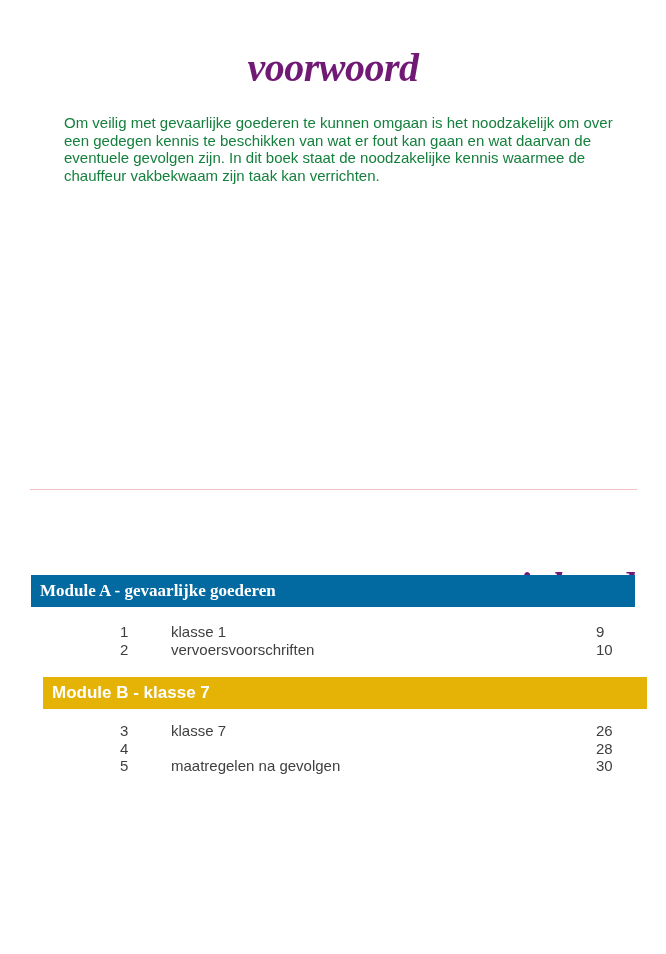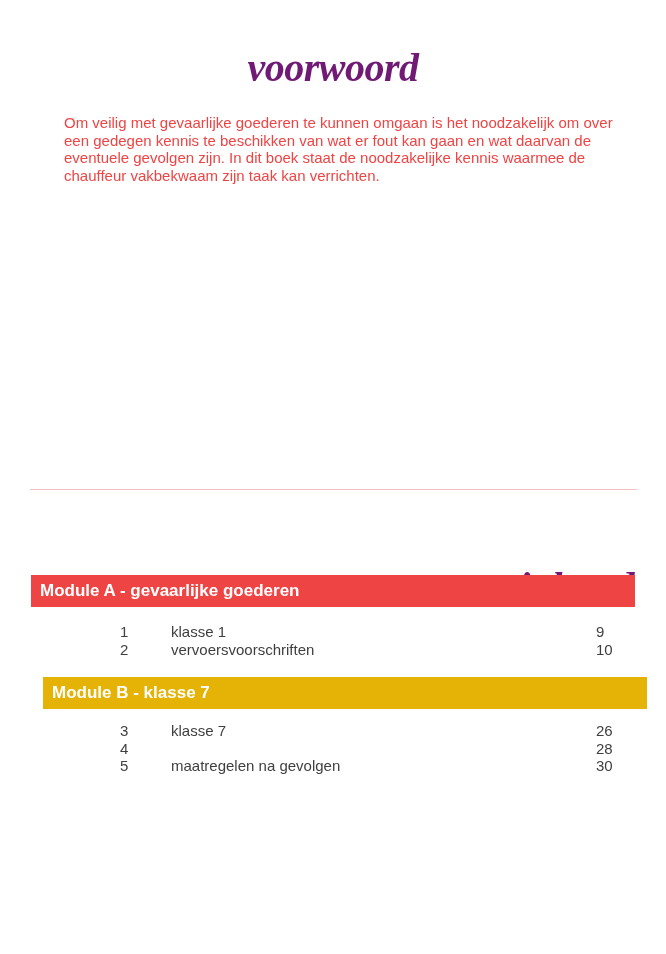--- a/index.html
+++ b/index.html
@@ -40,21 +40,21 @@
   }
 
   
   .intro {
     position: absolute;
     left: 64px;
     top: 99px;
     width: 575px;
     font-size: 15px;
     line-height: 17.6px;
-    color: #ef4444;
+    color: #15803d;
   }
 
   
   .divider {
     position: absolute;
     left: 30px;
     top: 489px;
     width: 607px;
     height: 1px;
     background: #f2c2c2;
@@ -101,21 +101,21 @@
 <body>
 
 <h1 class="chapter-title title-voorwoord">voorwoord</h1>
 
 <p class="intro">Om veilig met gevaarlijke goederen te kunnen omgaan is het noodzakelijk om over een gedegen kennis te beschikken van wat er fout kan gaan en wat daarvan de eventuele gevolgen zijn. In dit boek staat de noodzakelijke kennis waarmee de chauffeur vakbekwaam zijn taak kan verrichten.</p>
 
 <div class="divider"></div>
 
 <h1 class="chapter-title title-inhoud">inhoud</h1>
 
-<div class="module-banner banner-a" style="background: #ef4444;">
+<div class="module-banner banner-a" style="background: #0369a1; font-family: Liberation Serif, serif;">
   <span>Module A - gevaarlijke goederen</span>
 </div>
 
 <div class="toc-list toc-a">
   <div class="toc-row">
     <span class="toc-num">1</span>
     <span class="toc-title">klasse 1</span>
     <span class="toc-page">9</span>
   </div>
   <div class="toc-row">

